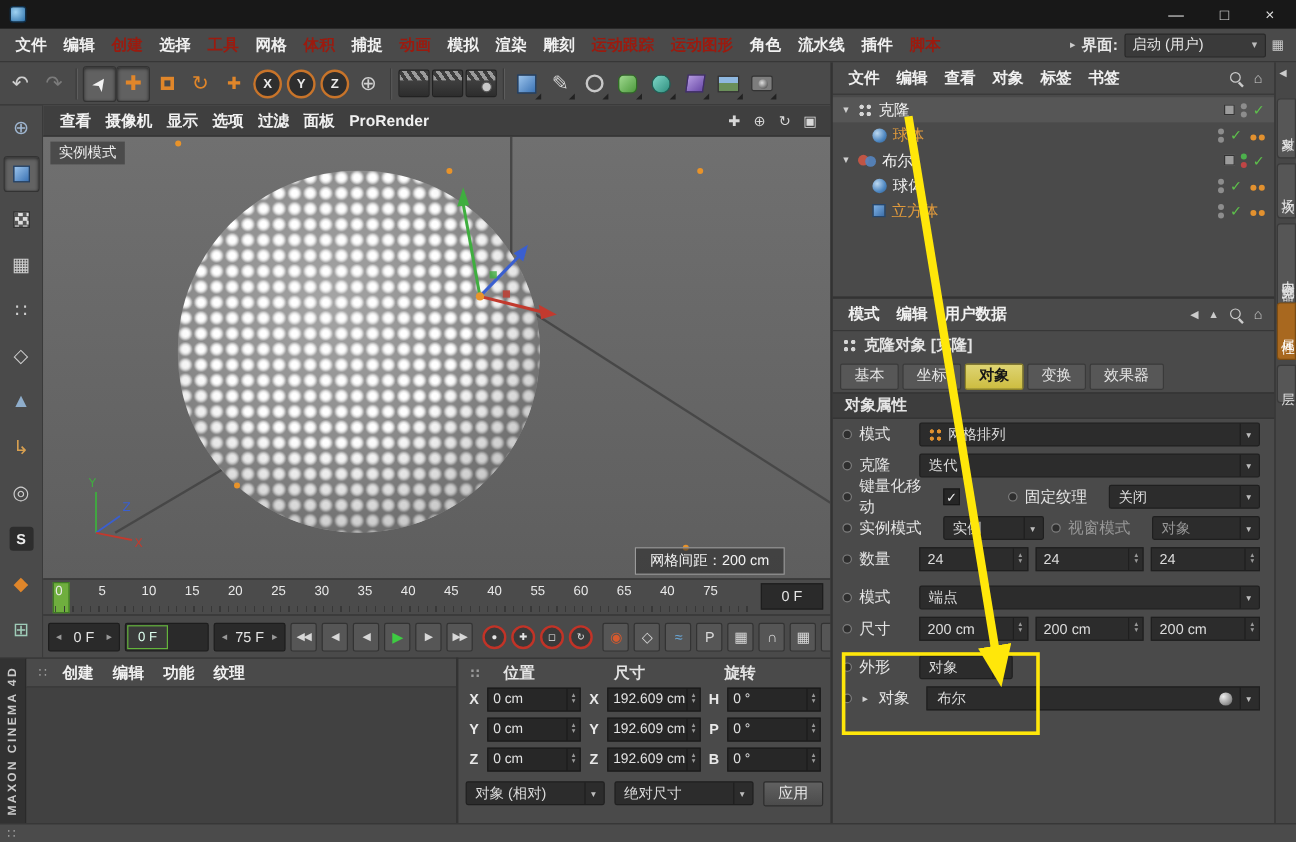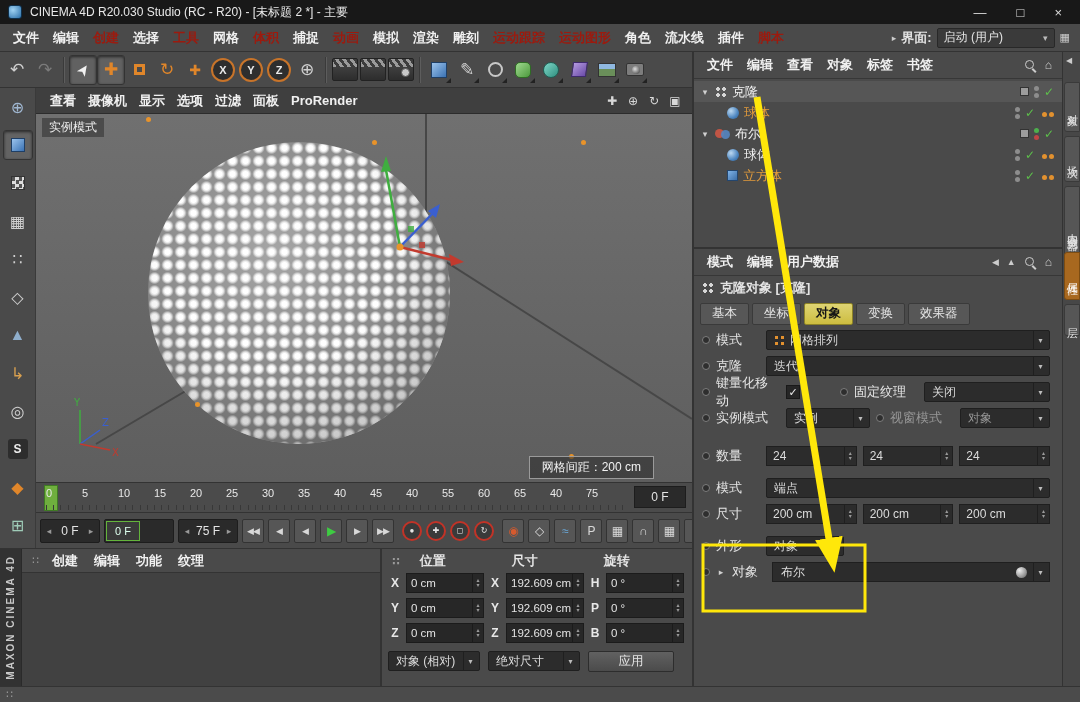--- a/index.html
+++ b/index.html
@@ -141,21 +141,21 @@
   .cfield { height:20px; background:#272727; border:1px solid #1b1b1b; display:flex; align-items:center;
             padding-left:4px; font-size:11.5px; color:#e3e3e3; }
   .cfield .ud { margin-left:auto; display:flex; flex-direction:column; width:11px; border-left:1px solid #1b1b1b;
             align-self:stretch; justify-content:center; }
   .ud i { font-style:normal; font-size:6px; line-height:5px; text-align:center; color:#9a9a9a; }
   .co-foot { margin-top:8px; display:flex; gap:8px; }
   .dd { height:20px; background:#2c2c2c; border:1px solid #1f1f1f; border-radius:2px; display:flex;
         align-items:center; padding:0 2px 0 7px; gap:5px; font-size:12px; color:#dcdcdc; flex:1; }
   .dd .dd-caret { margin-left:auto; width:14px; text-align:center; font-size:8px; color:#bdbdbd;
         border-left:1px solid #1f1f1f; align-self:stretch; display:flex; align-items:center; justify-content:center; }
-  .dd.w92 { flex:none; width:92px; }
+  .dd.w92 { flex:none; width:116px; }
   .dd.w78 { flex:none; width:78px; }
   .applybtn { width:86px; height:21px; background:linear-gradient(#616161,#4b4b4b); border:1px solid #2d2d2d;
         border-radius:2px; display:flex; align-items:center; justify-content:center; font-size:12.5px; }
 
   
   .rpanel { left:692px; top:52px; width:370px; height:634px; background:#4a4a4a; border-left:2px solid #333;
             display:flex; flex-direction:column; }
   .om-menu, .am-menu { height:27px; display:flex; align-items:center; padding:0 6px; border-bottom:1px solid #373737; flex:none; }
   .panel-icons { margin-left:auto; display:flex; align-items:center; gap:8px; padding-right:4px; color:#ccc; font-size:12px; }
   .search-glyph { position:relative; width:13px; height:13px; display:inline-block; }
@@ -234,21 +234,20 @@
   .annot { left:0; top:0; z-index:99; pointer-events:none; }
   svg text { font-family:"DejaVu Sans",sans-serif; }
 </style>
 </head>
 <body>
 
 <div id="root">
 
   <div class="abs titlebar">
     <div class="app-icon"></div>
-    <div class="ttl">CINEMA 4D R20.030 Studio (RC - R20) - [未标题 2 *] - 主要</div>
     <div class="win-btns">
       <span>—</span>
       <span>□</span>
       <span>×</span>
     </div>
   </div>
 
   <div class="abs menubar">
     <span class="mi">文件</span>
     <span class="mi">编辑</span>
@@ -738,20 +737,21 @@
       <span class="ic-cloner"></span>
       <span class="b">克隆对象 [克隆]</span>
     </div>
     <div class="am-tabs">
       <div class="tab">基本</div>
       <div class="tab">坐标</div>
       <div class="tab active">对象</div>
       <div class="tab">变换</div>
       <div class="tab">效果器</div>
     </div>
+    <div class="am-section">对象属性</div>
 
     <div class="prow">
       <span class="adot"></span>
       <span class="plabel">模式</span>
       <div class="dd">
         <span class="dd-grid-icon"></span>
         <span>网格排列</span>
         <span class="dd-caret">▾</span>
       </div>
     </div>
@@ -784,21 +784,21 @@
         <span>实例</span>
         <span class="dd-caret">▾</span>
       </div>
       <span class="adot"></span>
       <span class="plabel w64 dim">视窗模式</span>
       <div class="dd dim">
         <span>对象</span>
         <span class="dd-caret">▾</span>
       </div>
     </div>
-    <div class="prow" style="margin-top:12px">
+    <div class="prow" style="margin-top:0">
       <span class="adot"></span>
       <span class="plabel">数量</span>
       <div class="aspin">
           <span>24</span>
           <span class="ud">
             <i>▴</i>
             <i>▾</i>
           </span>
         </div>
       <div class="aspin">

